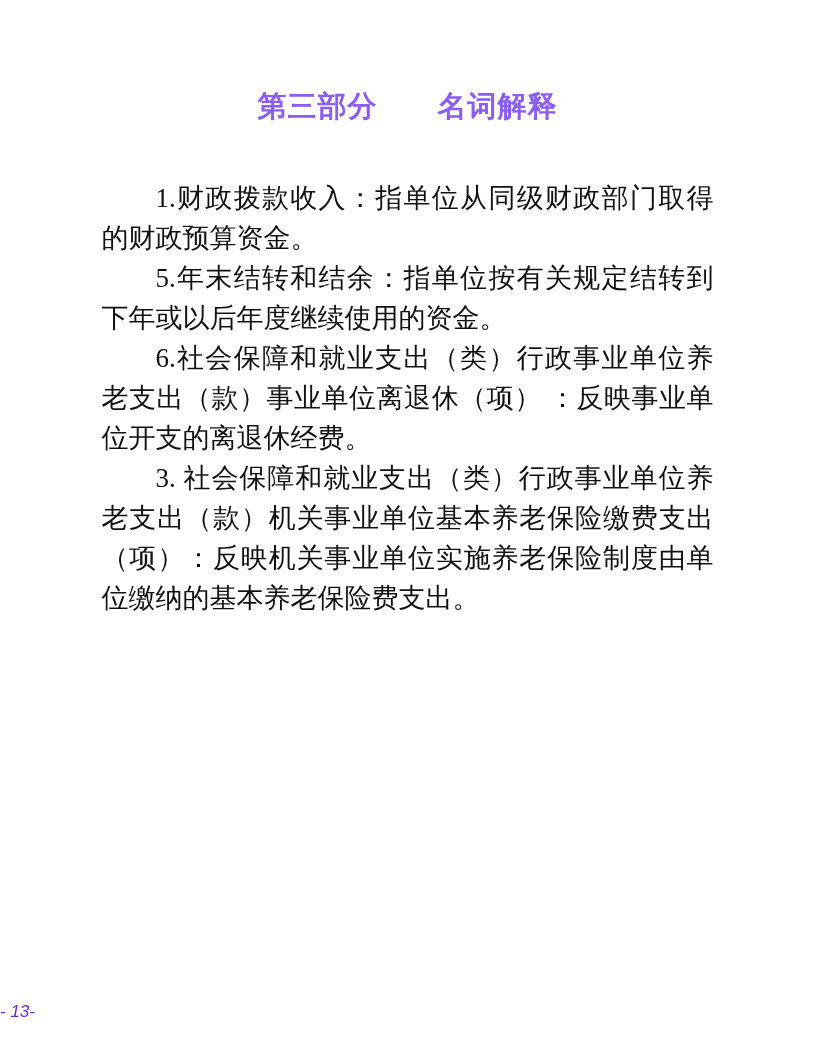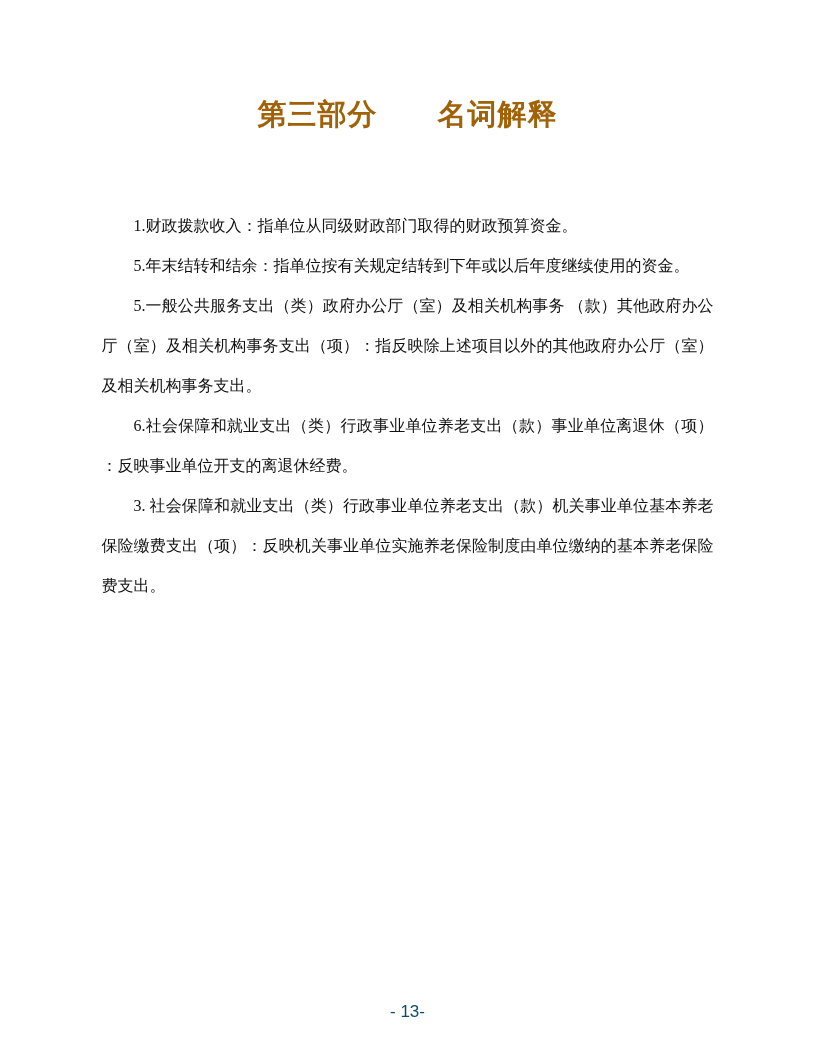--- a/index.html
+++ b/index.html
@@ -10,66 +10,66 @@
     width: 815px;
     height: 1055px;
     margin: 0 auto;
     background: #ffffff;
     overflow: hidden;
     font-family: "Liberation Serif", "DejaVu Serif", serif;
     color: #111111;
   }
 
   .doc-title {
-    margin: 8px;
+    margin: 0;
     padding-top: 88px;
     text-align: center;
     font-family: "Liberation Sans", "DejaVu Sans", sans-serif;
     font-weight: bold;
     font-size: 29px;
     line-height: 36px;
-    color: #a16207;
+    color: #8b5cf6;
     letter-spacing: 1px;
     white-space: pre;
   }
 
   .content {
     width: 612px;
-    margin: 74px auto 0 auto;
-    font-size: 16px;
+    margin: 54px auto 0 auto;
+    font-size: 27px;
     line-height: 40px;
     text-align: justify;
   }
 
   .content p.para {
     margin: 0;
     padding: 0;
     text-indent: 2em;
   }
 
   .page-footer {
     position: absolute;
     top: 1001px;
     left: 0;
     width: 100%;
-    text-align: center;
+    text-align: left;
     font-family: "Liberation Sans", "DejaVu Sans", sans-serif;
     font-size: 17px;
     line-height: 22px;
-    color: #0c4a6e;
+    color: #6d28d9;
+    font-style: italic;
   }
 </style>
 </head>
 <body>
 
 <div class="page">
   <h1 class="doc-title">第三部分　　名词解释</h1>
 
   <div class="content">
       <p class="para">1.财政拨款收入：指单位从同级财政部门取得的财政预算资金。</p>
       <p class="para">5.年末结转和结余：指单位按有关规定结转到下年或以后年度继续使用的资金。</p>
-      <p class="para">5.一般公共服务支出（类）政府办公厅（室）及相关机构事务 （款）其他政府办公厅（室）及相关机构事务支出（项）：指反映除上述项目以外的其他政府办公厅（室）及相关机构事务支出。</p>
       <p class="para">6.社会保障和就业支出（类）行政事业单位养老支出（款）事业单位离退休（项） ：反映事业单位开支的离退休经费。</p>
       <p class="para">3. 社会保障和就业支出（类）行政事业单位养老支出（款）机关事业单位基本养老保险缴费支出（项）：反映机关事业单位实施养老保险制度由单位缴纳的基本养老保险费支出。</p>
     </div>
 
   <div class="page-footer">- 13-</div>
 </div>
 
 </body></html>

